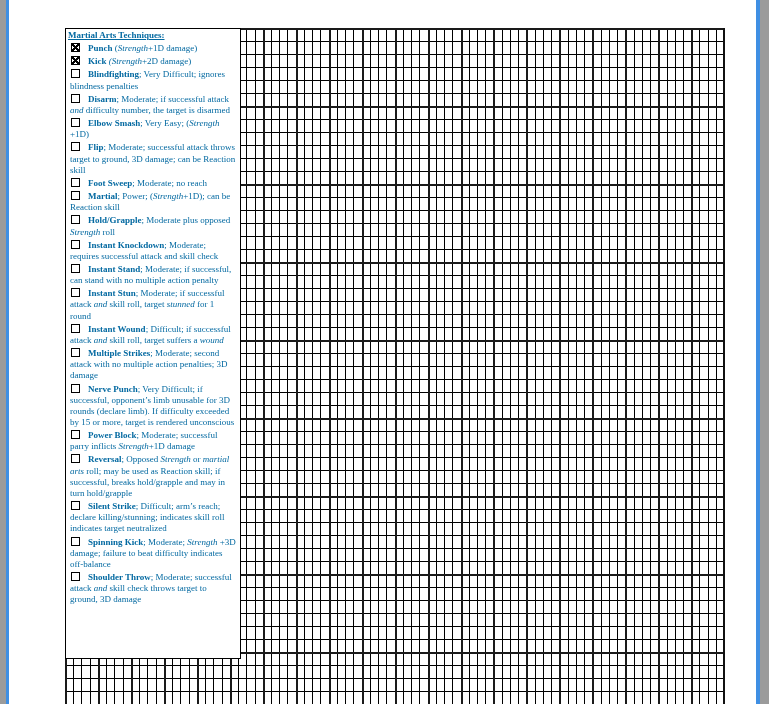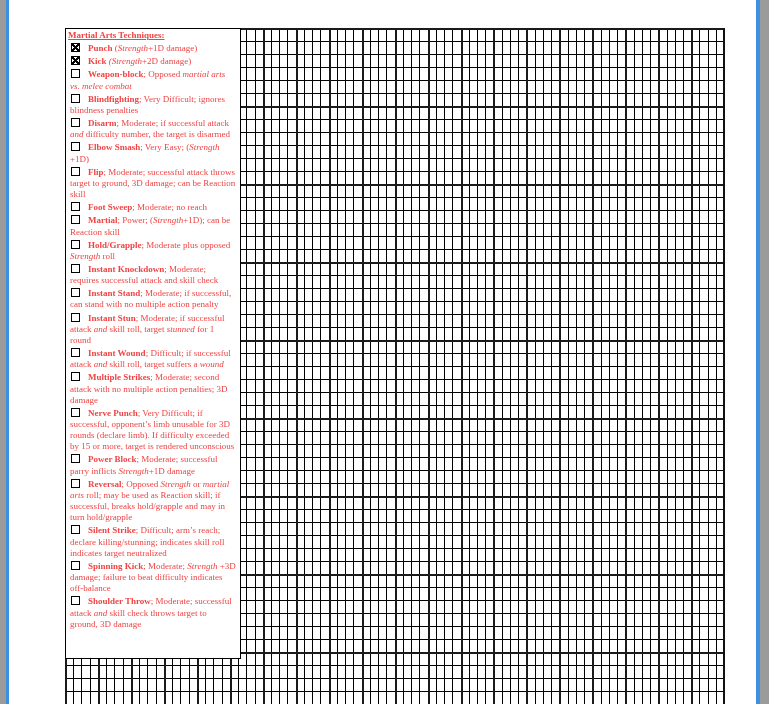--- a/index.html
+++ b/index.html
@@ -1,18 +1,18 @@
 <!DOCTYPE html>
 <html><head>
 <meta charset="utf-8">
 <style>
   html,body{margin:0;padding:0;}
   .viewport{
     position:relative;width:769px;height:704px;background:#ffffff;overflow:hidden;
-    font-family:"Liberation Serif","DejaVu Serif",serif;color:#ef4444;
+    font-family:"Liberation Serif","DejaVu Serif",serif;color:#0369a1;
   }
   .edge{position:absolute;top:0;height:100%;}
   .edge-left-gray{left:0;width:6px;background:#9b9b9b;}
   .edge-left-blue{left:6px;width:3px;background:#3f8fe3;}
   .edge-right-blue{left:756px;width:4px;background:#3f8fe3;}
   .edge-right-gray{left:760px;width:9px;background:#9b9b9b;}
 
   
   .grid{
     position:absolute;left:65px;top:28px;width:658px;height:676px;
@@ -54,21 +54,20 @@
   <div class="edge edge-right-blue"></div>
   <div class="edge edge-right-gray"></div>
 
   <div class="grid"></div>
 
   <div class="textbox">
     <div class="heading">Martial Arts Techniques:</div>
     <div id="items">
         <div class="item"><span class="cb checked"></span><span class="b">Punch</span><span> (</span><span class="i">Strength</span><span>+1D damage)</span></div>
         <div class="item"><span class="cb checked"></span><span class="b">Kick</span><span class="i"> (</span><span class="i">Strength</span><span>+2D damage)</span></div>
-        <div class="item"><span class="cb"></span><span class="b">Weapon-block</span><span>; Opposed </span><span class="i">martial arts vs. melee combat</span></div>
         <div class="item"><span class="cb"></span><span class="b">Blindfighting</span><span>; Very Difficult; ignores blindness penalties</span></div>
         <div class="item"><span class="cb"></span><span class="b">Disarm</span><span>; Moderate; if successful attack </span><span class="i">and</span><span> difficulty number, the target is disarmed</span></div>
         <div class="item"><span class="cb"></span><span class="b">Elbow Smash</span><span>; Very Easy; (</span><span class="i">Strength</span><span> +1D)</span></div>
         <div class="item"><span class="cb"></span><span class="b">Flip</span><span>; Moderate; successful attack throws target to ground, 3D damage; can be Reaction skill</span></div>
         <div class="item"><span class="cb"></span><span class="b">Foot Sweep</span><span>; Moderate; no reach</span></div>
         <div class="item"><span class="cb"></span><span class="b">Martial</span><span>; Power; (</span><span class="i">Strength</span><span>+1D); can be Reaction skill</span></div>
         <div class="item"><span class="cb"></span><span class="b">Hold/Grapple</span><span>; Moderate plus opposed </span><span class="i">Strength</span><span> roll</span></div>
         <div class="item"><span class="cb"></span><span class="b">Instant Knockdown</span><span>; Moderate; requires successful attack and skill check</span></div>
         <div class="item"><span class="cb"></span><span class="b">Instant Stand</span><span>; Moderate; if successful, can stand with no multiple action penalty</span></div>
         <div class="item"><span class="cb"></span><span class="b">Instant Stun</span><span>; Moderate; if successful attack </span><span class="i">and</span><span> skill roll, target </span><span class="i">stunned</span><span> for 1 round</span></div>

